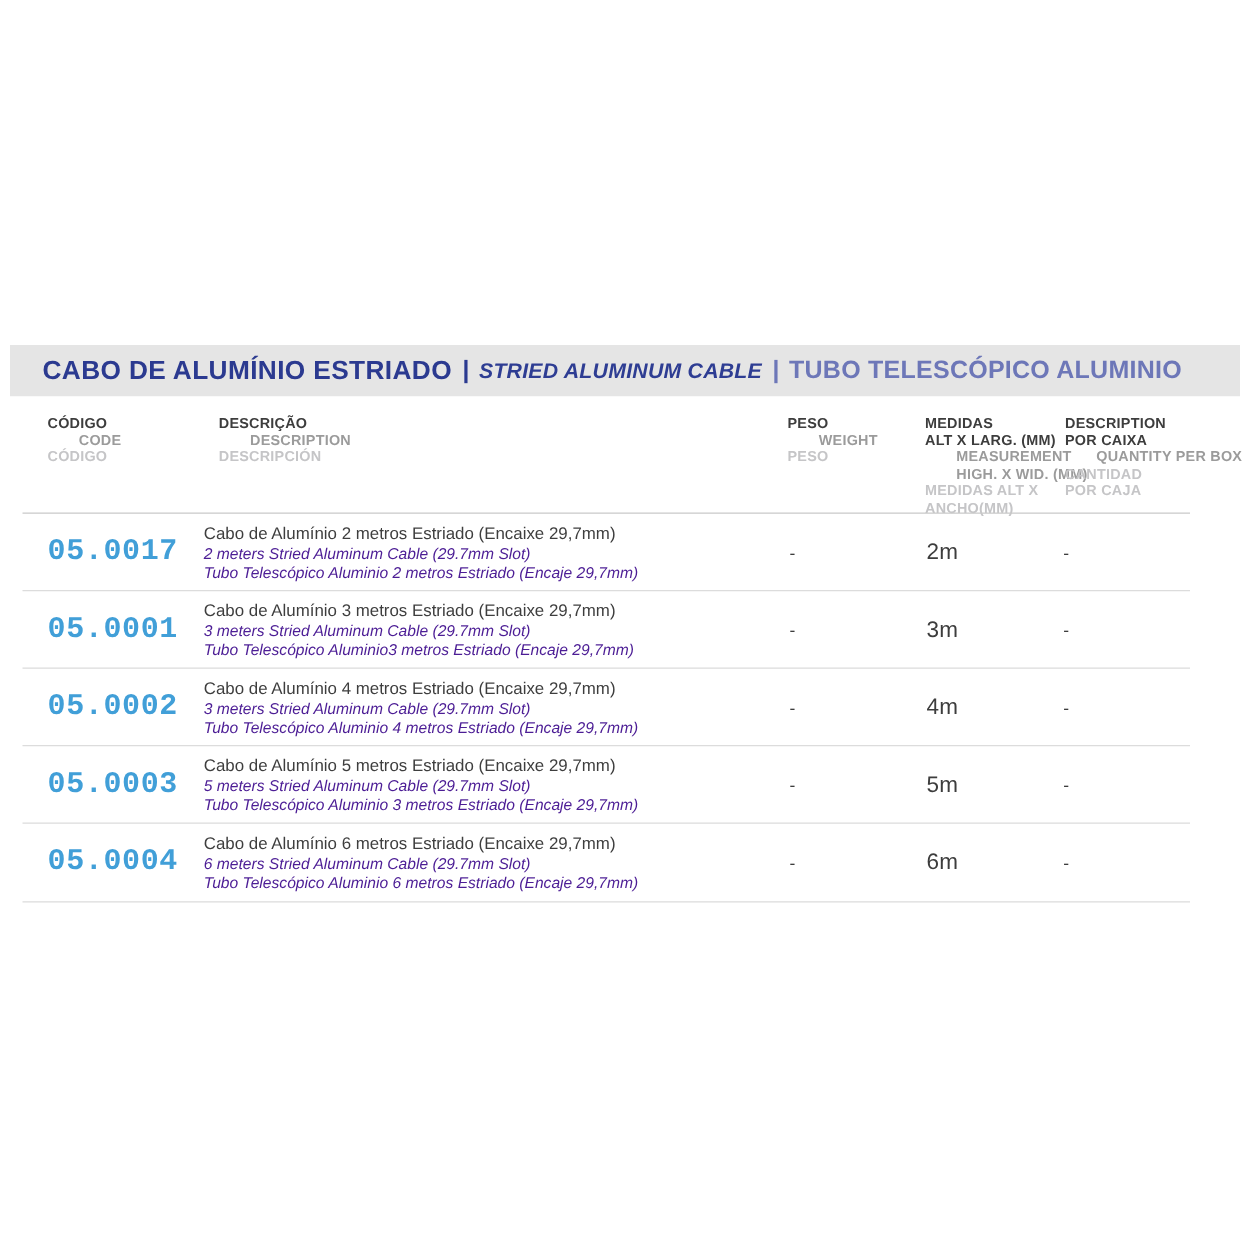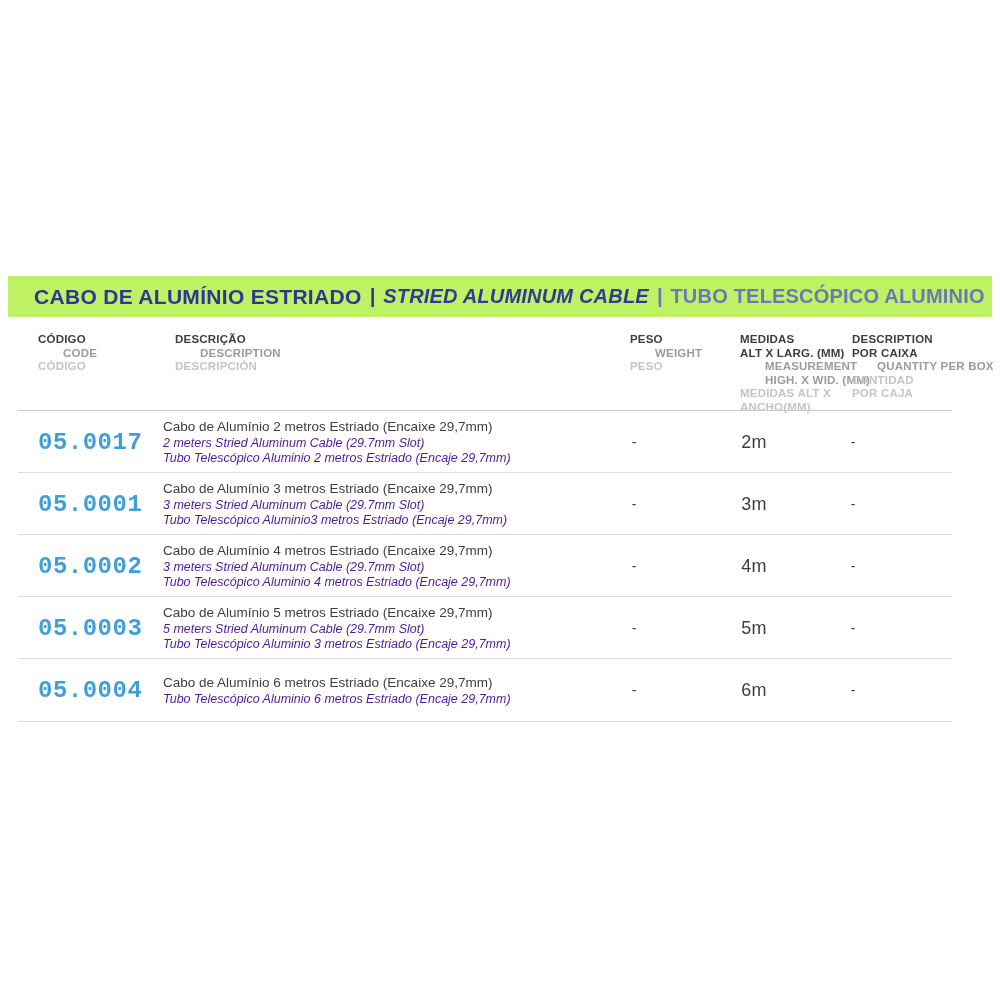--- a/index.html
+++ b/index.html
@@ -4,27 +4,27 @@
 <style>
   html,body{margin:0;padding:0;background:#ffffff;}
   .sheet{
     position:relative;width:1000px;height:1000px;background:#ffffff;overflow:hidden;
     font-family:"Liberation Sans","DejaVu Sans",sans-serif;
     -webkit-font-smoothing:antialiased;
   }
   
   .title-bar{
     position:absolute;left:8px;top:276px;width:984px;height:41px;
-    background:#bef264;display:flex;align-items:center;
+    background:#e5e5e5;display:flex;align-items:center;
     padding-left:26px;box-sizing:border-box;white-space:nowrap;
   }
   .title-bar span{display:inline-block;}
   .t-pt{font-size:21px;font-weight:bold;color:#2b3a90;letter-spacing:.3px;}
   .t-sep{font-size:20px;font-weight:bold;font-style:italic;color:#2b3a90;margin:0 8px;}
-  .t-en{font-size:20px;font-weight:bold;font-style:italic;color:#2e3d93;letter-spacing:.2px;}
+  .t-en{font-size:17px;font-weight:bold;font-style:italic;color:#2e3d93;letter-spacing:.2px;}
   .t-sep2{font-size:20px;font-weight:bold;font-style:italic;color:#6d77b8;margin:0 8px;}
   .t-es{font-size:20px;font-weight:bold;color:#6d77b8;letter-spacing:.2px;}
   
   .thead{position:absolute;left:0;top:0;width:100%;height:0;}
   .hcell{position:absolute;top:333px;font-size:11.5px;font-weight:bold;line-height:13.5px;letter-spacing:.2px;white-space:nowrap;}
   .hc-codigo{left:38px;}
   .hc-descricao{left:175px;}
   .hc-peso{left:630px;}
   .hc-medidas{left:740px;}
   .hc-quantidade{left:852px;}
@@ -142,20 +142,21 @@
     </div>
     <div class="cell cell-peso">-</div>
     <div class="cell cell-med">5m</div>
     <div class="cell cell-qty">-</div>
   </div>
 
   <div class="row row-4">
     <div class="cell cell-code">05.0004</div>
     <div class="cell cell-desc">
       <div class="d1">Cabo de Alumínio 6 metros Estriado (Encaixe 29,7mm)</div>
+      <div class="d2">6 meters Stried Aluminum Cable (29.7mm Slot)</div>
       <div class="d3">Tubo Telescópico Aluminio 6 metros Estriado (Encaje 29,7mm)</div>
     </div>
     <div class="cell cell-peso">-</div>
     <div class="cell cell-med">6m</div>
     <div class="cell cell-qty">-</div>
   </div>
 
 </div>
 
 </body></html>

